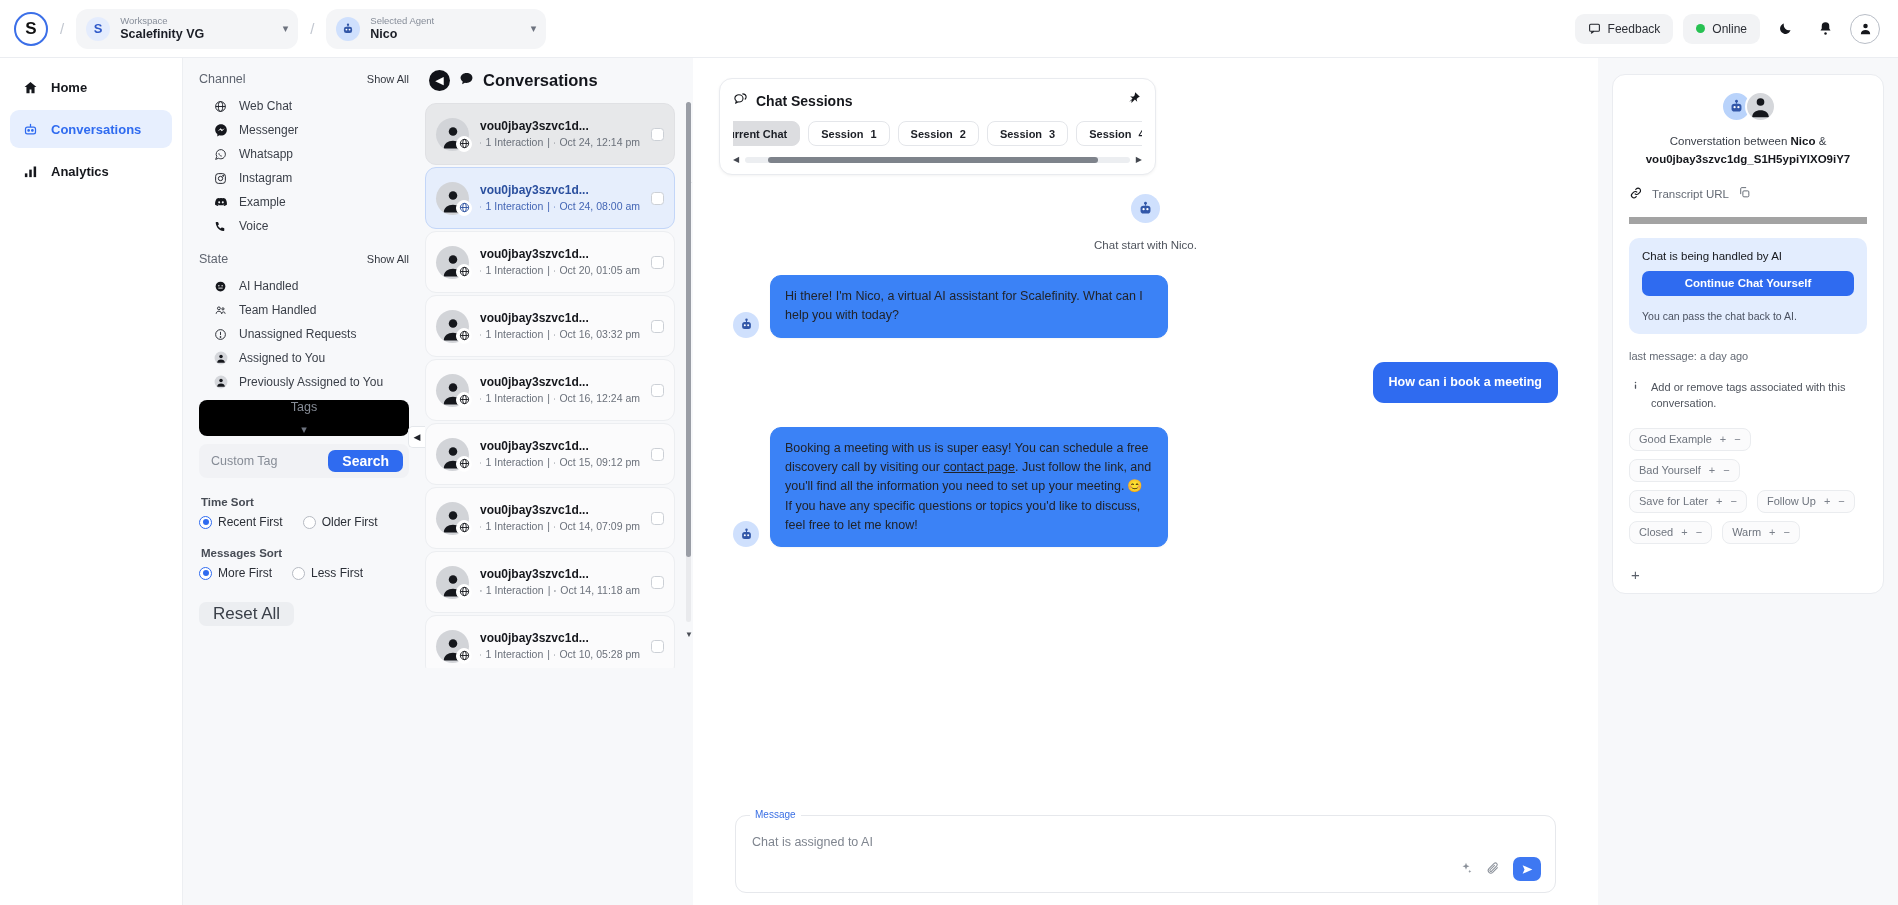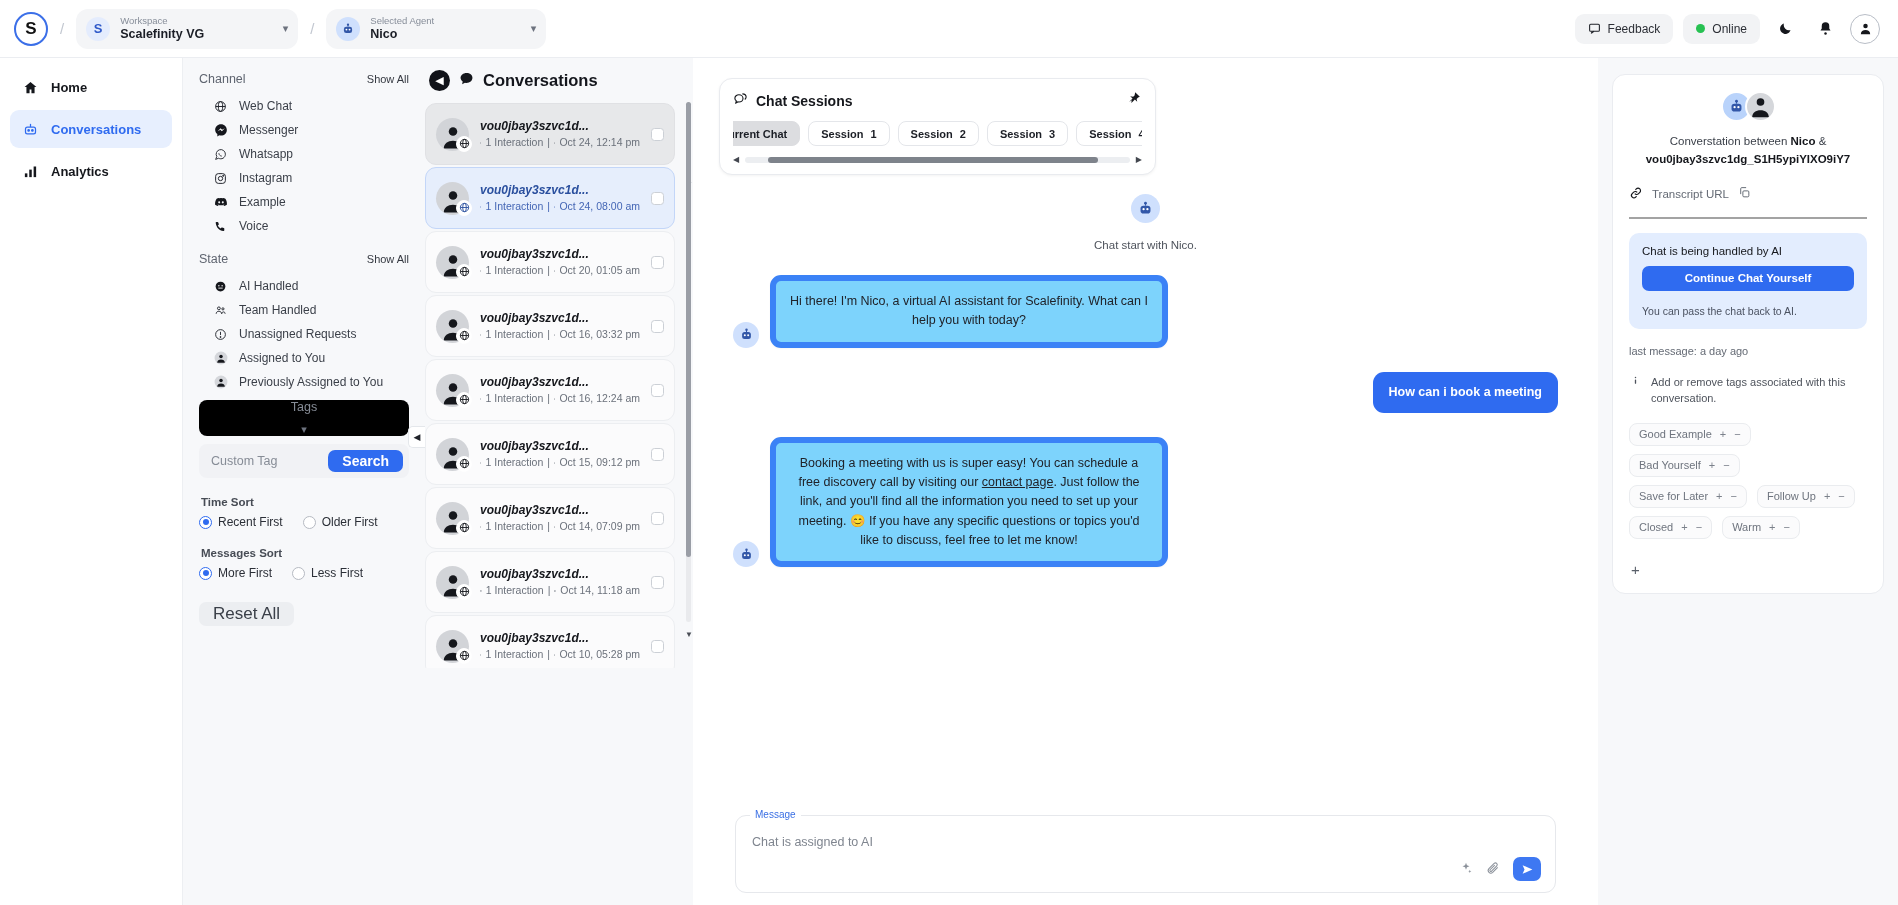--- a/index.html
+++ b/index.html
@@ -174,21 +174,21 @@
     position: absolute; right: -3px; bottom: -1px;
     width: 16px; height: 16px; border-radius: 50%;
     background: #fff; border: 1.5px solid #fff;
     display: flex; align-items: center; justify-content: center;
     font-size: 10px; color: #15171c;
   }
   .conv-item.sel-blue .c-badge { color: #2a4f9e; }
   .c-txt { flex: 1 1 auto; min-width: 0; line-height: 1.45; }
   .c-name {
     font-size: 12px; font-weight: bold; color: #15171c;
-    white-space: nowrap; overflow: hidden; text-overflow: ellipsis; font-style: italic;
+    white-space: nowrap; overflow: hidden; text-overflow: ellipsis;
   }
   .conv-item.sel-blue .c-name { color: #2a4f9e; }
   .c-meta {
     display: flex; align-items: center; gap: 4px;
     font-size: 10.5px; color: #6b717b; white-space: nowrap;
   }
   .conv-item.sel-blue .c-meta { color: #4466b5; }
   .c-check {
     width: 13px; height: 13px; border-radius: 3.5px;
     border: 1px solid #ccd0d6; background: #fff; flex: 0 0 13px;
@@ -239,23 +239,23 @@
     text-align: center; font-size: 11.5px; color: #4e535c;
     margin-top: 16px; position: relative;
   }
   .msg-row { display: flex; align-items: flex-end; gap: 11px; margin-top: 24px; }
   .msg-row.right { justify-content: flex-end; }
   .m-av {
     width: 26px; height: 26px; border-radius: 50%; background: #cfe0fd;
     display: flex; align-items: center; justify-content: center; flex: 0 0 26px;
   }
   .bub-in {
-    background: #7dd3fc; border: 6px solid #3b82f6; border-radius: 11px;
+    background: #3b82f6; border: 1px solid #3b82f6; border-radius: 11px;
     padding: 11px 14px; font-size: 12.5px; line-height: 1.55; color: #20232a;
-    max-width: 398px; box-shadow: 0 1px 2px rgba(20,22,28,.04); text-align: center;
+    max-width: 398px; box-shadow: 0 1px 2px rgba(20,22,28,.04);
   }
   .bub-out {
     background: #2f6bf0; color: #fff; border-radius: 11px;
     padding: 11px 16px; font-size: 12.5px; font-weight: bold; line-height: 1.5;
     max-width: 398px;
   }
   .bub-in a { color: #20232a; text-decoration: underline; }
 
   .composer {
     position: absolute; left: 0; right: 0; bottom: 12px;
@@ -293,21 +293,21 @@
   }
   .r-av2 {
     width: 31px; height: 31px; border-radius: 50%; background: #d5d7db;
     display: flex; align-items: flex-end; justify-content: center;
     border: 2px solid #fff; margin-left: -7px; overflow: hidden;
   }
   .r-title { text-align: center; font-size: 11.5px; color: #3a3f48; line-height: 1.6; }
   .r-title b { color: #15171c; }
   .r-url-row {
     display: flex; align-items: center; gap: 9px;
-    margin-top: 17px; padding-bottom: 15px; border-bottom: 2px solid #a3a3a3;
+    margin-top: 17px; padding-bottom: 15px; border-bottom: 7px solid #a3a3a3;
     font-size: 11.5px; color: #646a74;
   }
   .ai-card { background: #e3edfe; border-radius: 10px; padding: 12px 13px; margin-top: 14px; }
   .ai-title { font-size: 11.5px; font-weight: normal; color: #15171c; }
   .ai-btn {
     width: 100%; background: #2f6bf0; color: #fff; border: none;
     border-radius: 7px; height: 25px; font-size: 11.5px; font-weight: bold;
     margin-top: 9px; font-family: inherit; cursor: pointer;
   }
   .ai-note { font-size: 10.5px; color: #4a5160; margin-top: 14px; }

